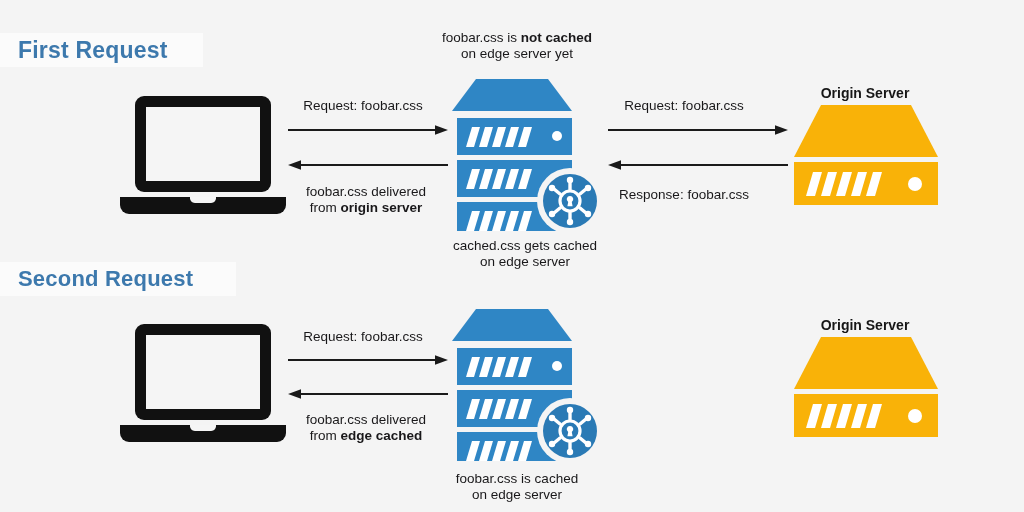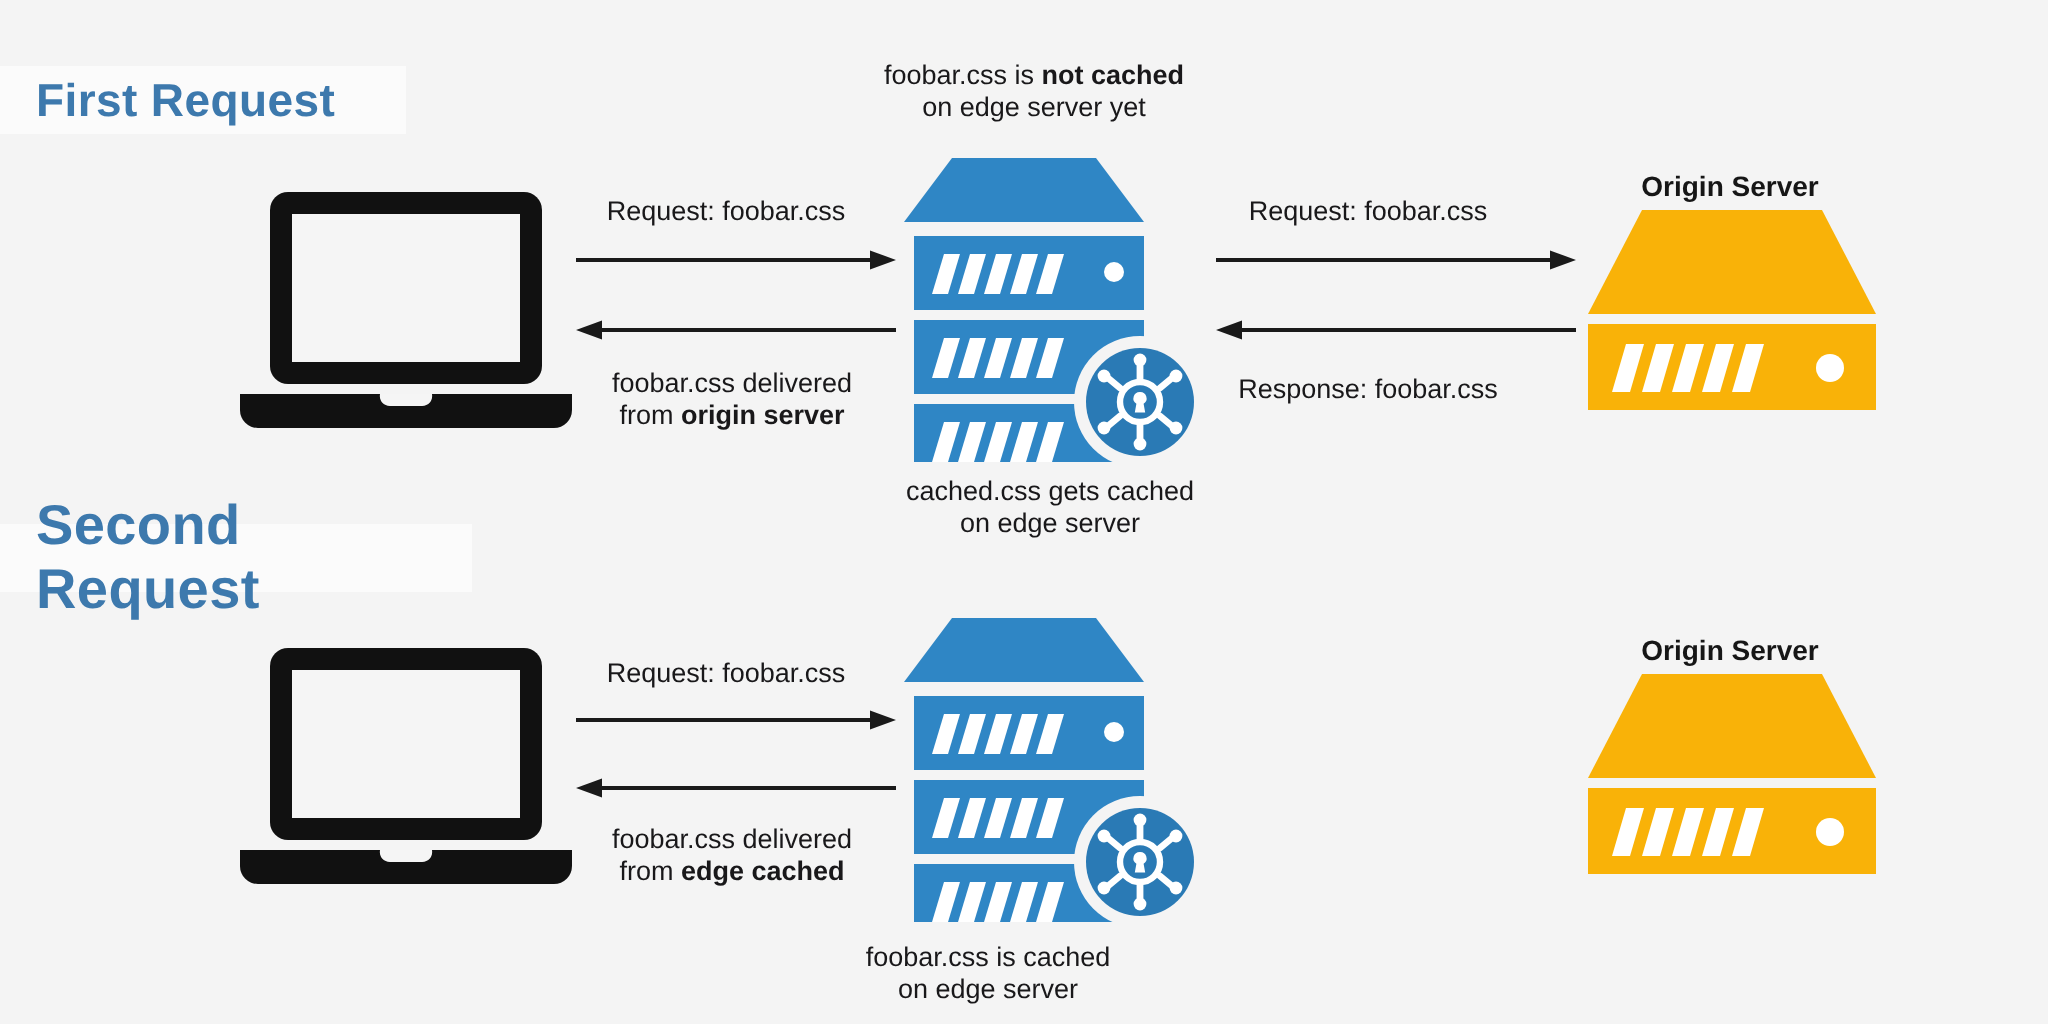--- a/index.html
+++ b/index.html
@@ -33,21 +33,21 @@
     box-sizing: border-box;
   }
   #heading-first {
     left: 0; top: 33px;
     width: 203px; height: 34px;
     font-size: 23px;
   }
   #heading-second {
     left: 0; top: 262px;
     width: 236px; height: 34px;
-    font-size: 28px;
+    font-size: 22px;
   }
 
   
   .caption {
     position: absolute;
     font-size: 13.5px;
     color: #19181a;
     line-height: 16px;
     text-align: center;
     white-space: nowrap;
@@ -306,21 +306,21 @@
         <circle cx="108" cy="109" r="3.2"></circle>
         <circle cx="144" cy="135" r="3.2"></circle>
         <circle cx="144" cy="109" r="3.2"></circle>
         <circle cx="108" cy="135" r="3.2"></circle>
       </g>
       <circle cx="126" cy="122" r="10" fill="none" stroke="#ffffff" stroke-width="3.2"></circle>
       <path d="M126 117 a3.2 3.2 0 0 1 1.8 5.9 l0.8 4.3 h-5.2 l0.8 -4.3 a3.2 3.2 0 0 1 1.8 -5.9 z" fill="#ffffff"></path>
     </svg>
   </div>
 
-  <div class="caption" style="left:494px; top:471px; transform:translateX(-50%);">
+  <div class="caption" style="left:517px; top:471px; transform:translateX(-50%);">
     <div>foobar.css is cached</div>
     <div>on edge server</div>
   </div>
 
   <div class="server" style="left:791px; top:337px;">
     <svg width="150" height="100" viewBox="0 0 150 100" aria-hidden="true">
       <path d="M30 0 H120 L147 52 H3 Z" fill="#f9b208"></path>
       <rect x="3" y="57" width="144" height="43" fill="#f9b208"></rect>
       <g fill="#ffffff">
         <polygon points="22,67 31,67 24,91 15,91"></polygon>

